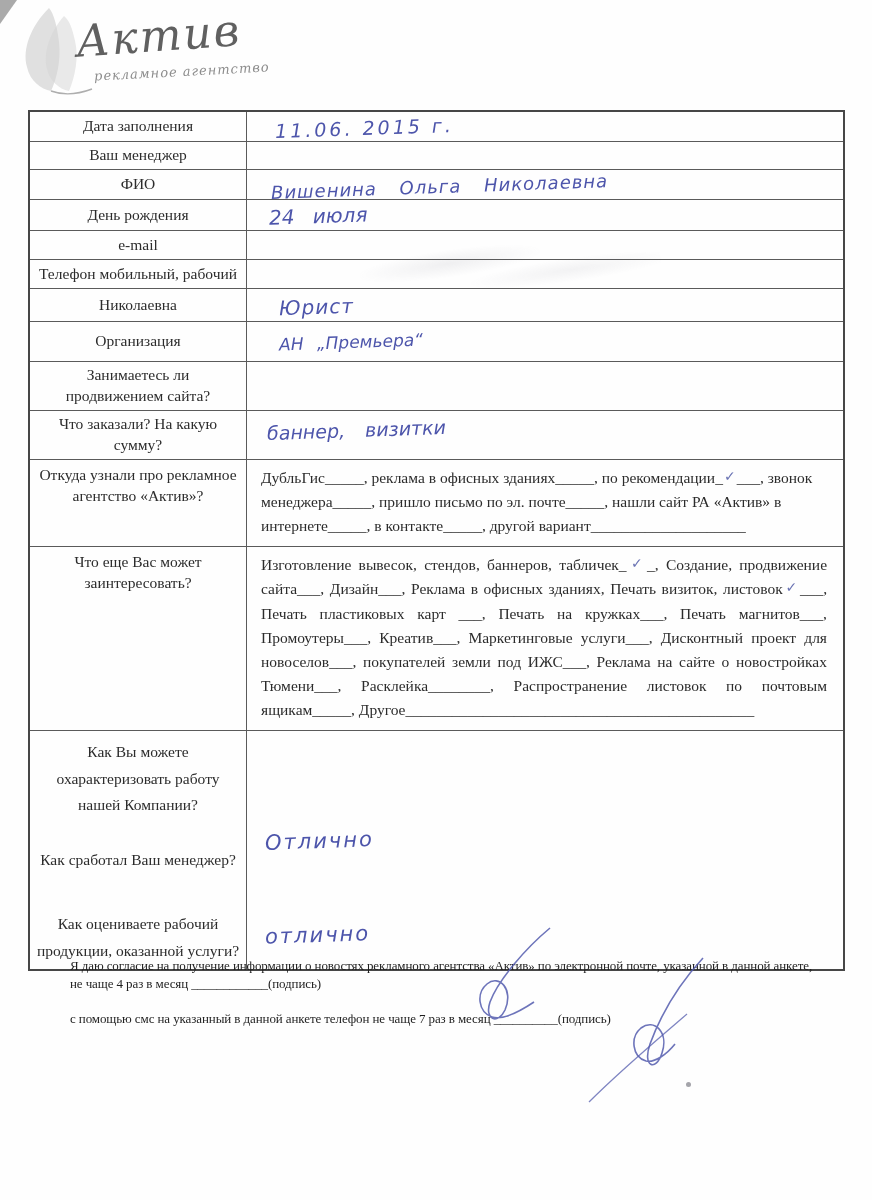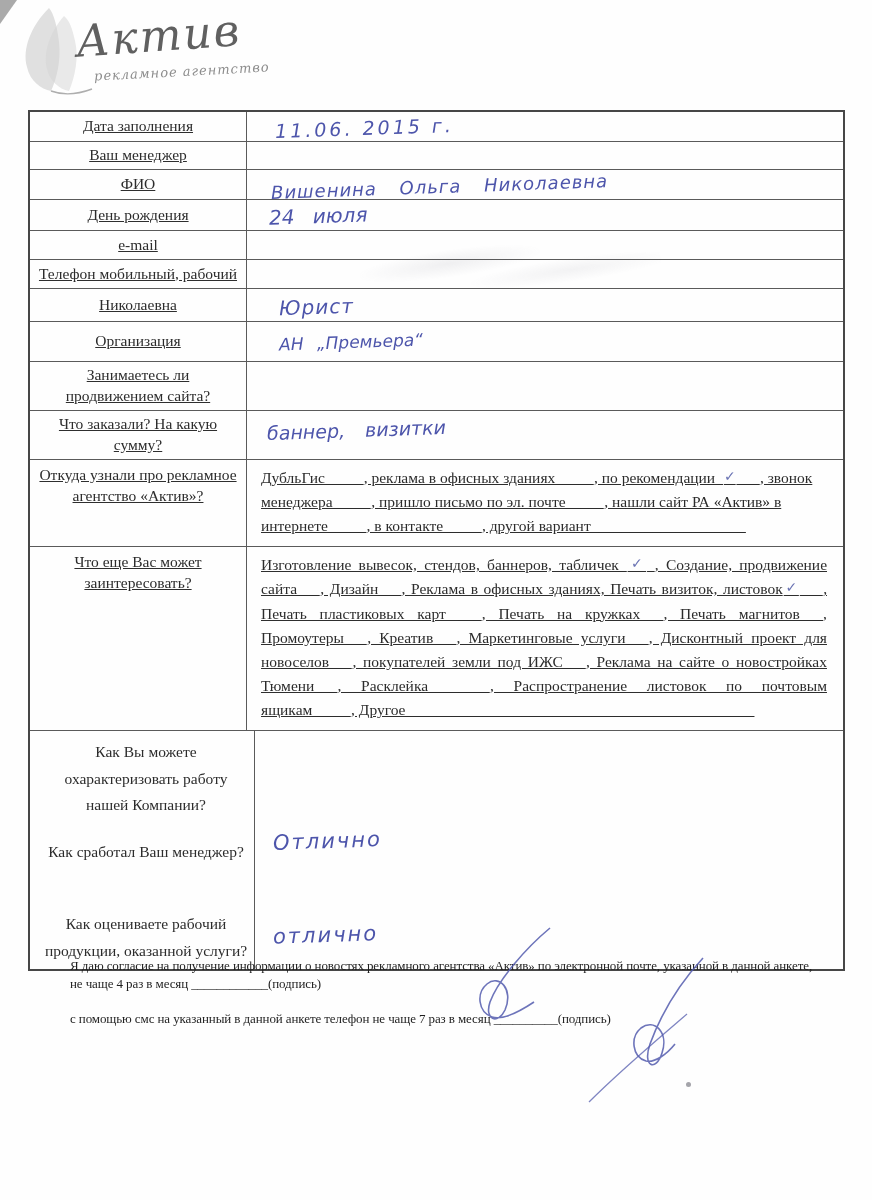--- a/index.html
+++ b/index.html
@@ -19,23 +19,23 @@
   .logo-tagline{position:absolute;left:76px;top:60px;font-family:"DejaVu Serif",serif;
                 font-style:italic;font-size:13px;color:#8d8d8d;transform:rotate(-3deg);
                 letter-spacing:1px;white-space:nowrap;}
 
   
   .title{position:absolute;left:50px;top:70px;width:817px;text-align:center;
          font-weight:bold;font-size:16.5px;color:#1f1f1f;letter-spacing:.2px;}
 
   
   .qtable{position:absolute;left:28px;top:110px;width:817px;
-          border:2px solid #474747;box-sizing:border-box;background:transparent;text-decoration:underline;}
+          border:2px solid #474747;box-sizing:border-box;background:transparent;}
   .row{display:flex;border-bottom:1px solid #5a5a5a;box-sizing:border-box;}
-  .row:last-child{border-bottom:none;margin-left:8px;}
+  .row:last-child{border-bottom:none;}
   .cell{box-sizing:border-box;}
   .lbl{width:217px;border-right:1px solid #5a5a5a;display:flex;align-items:center;
        justify-content:center;text-align:center;font-size:15.5px;line-height:1.35;
        padding:3px 8px;color:#2c2c2c;}
   .lbl.top{align-items:flex-start;padding-top:5px;}
   .val{flex:1;position:relative;padding:2px 10px;}
 
   
   .hw{font-family:"DejaVu Sans",sans-serif;font-style:italic;color:#4d55ab;
       display:inline-block;transform:rotate(-2deg);white-space:nowrap;}
@@ -169,21 +169,21 @@
     <div class="row" style="min-height:158px">
       <div class="cell lbl top">Что еще Вас может заинтересовать?</div>
       <div class="cell val">
         <div class="longtext justify"><span>Изготовление вывесок, стендов, баннеров, табличек_</span><span class="mark">✓</span><span>_, Создание, продвижение сайта___, Дизайн___, Реклама в офисных зданиях, Печать визиток, листовок</span><span class="mark">✓</span><span>___, Печать пластиковых карт ___, Печать на кружках___, Печать магнитов___, Промоутеры___, Креатив___, Маркетинговые услуги___, Дисконтный проект для новоселов___, покупателей земли под ИЖС___, Реклама на сайте о новостройках Тюмени___, Расклейка________, Распространение листовок по почтовым ящикам_____, Другое_____________________________________________</span></div>
       </div>
     </div>
 
     <div class="row" style="min-height:238px">
       <div class="cell lbl fb-lbl">
         <div class="fb-q" style="top:8px">Как Вы можете охарактеризовать работу нашей Компании?</div>
-        <div class="fb-q" style="top:108px">Как сработал Ваш менеджер?</div>
+        <div class="fb-q" style="top:116px">Как сработал Ваш менеджер?</div>
         <div class="fb-q" style="top:180px">Как оцениваете рабочий продукции, оказанной услуги?</div>
       </div>
       <div class="cell val fb-val">
         <span class="hw hw-grade fb-a" style="top:98px;left:18px">Отлично</span>
         <span class="hw hw-grade fb-a" style="top:192px;left:18px">отлично</span>
       </div>
     </div>
 
   </div>
 

